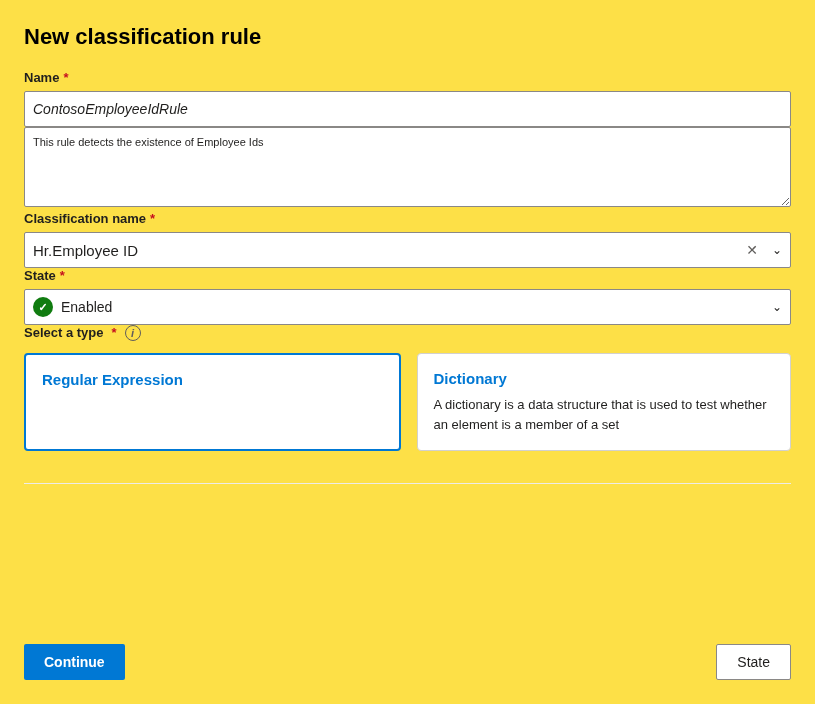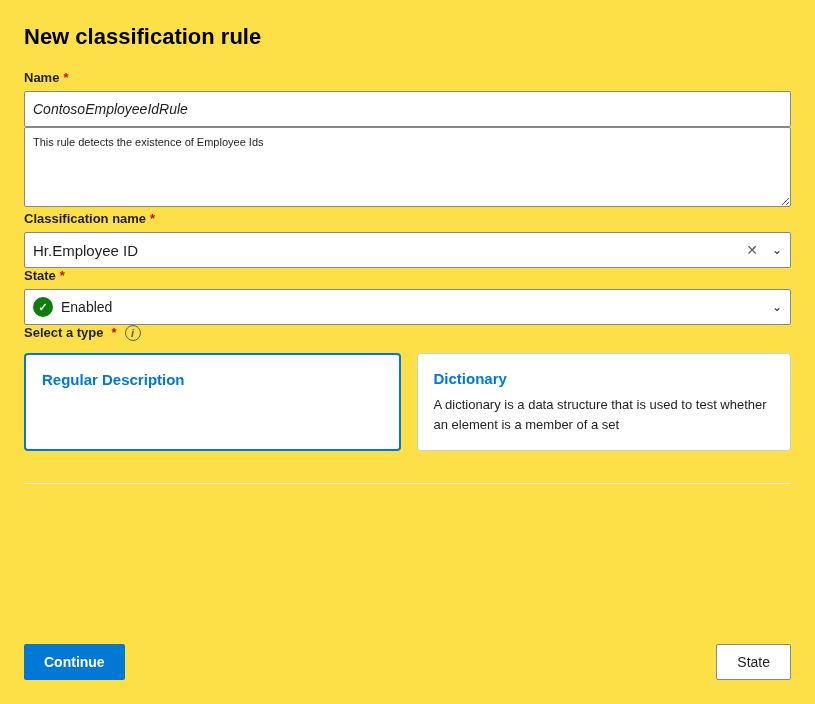--- a/index.html
+++ b/index.html
@@ -282,21 +282,21 @@
   </div>
 
   <div class="field-group">
     <div class="type-section-label">
       <span>Select a type</span>
       <span class="required-star">*</span>
       <span class="info-icon">i</span>
     </div>
     <div class="type-cards-row">
       <div class="type-card selected">
-        <div class="type-card-title">Regular Description</div>
+        <div class="type-card-title">Regular Expression</div>
       </div>
       <div class="type-card">
         <div class="type-card-title">Dictionary</div>
         <div class="type-card-desc">A dictionary is a data structure that is used to test whether an element is a member of a set</div>
       </div>
     </div>
   </div>
 
   <hr class="divider">
 

